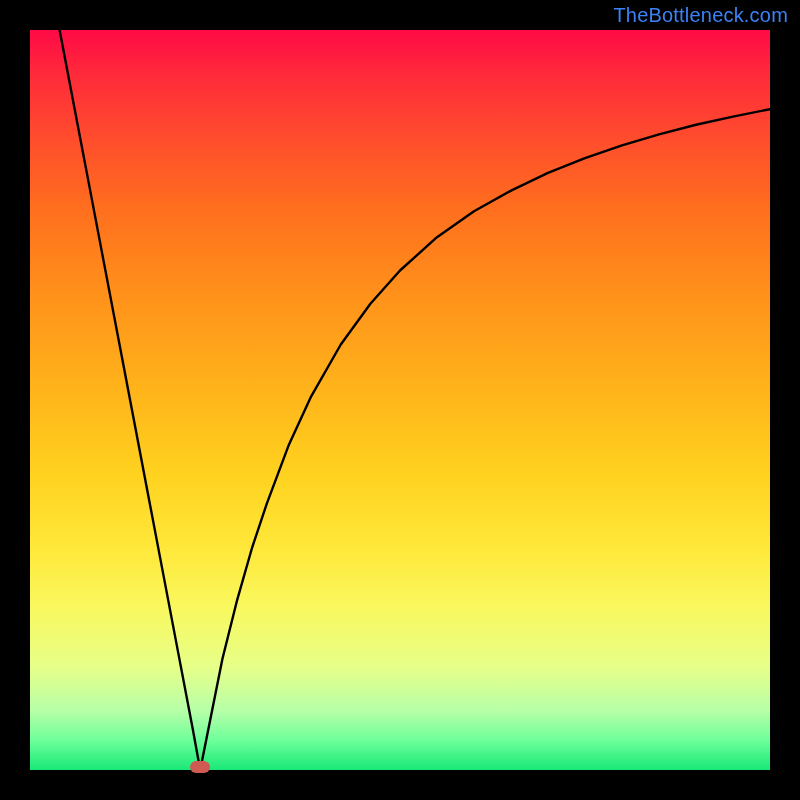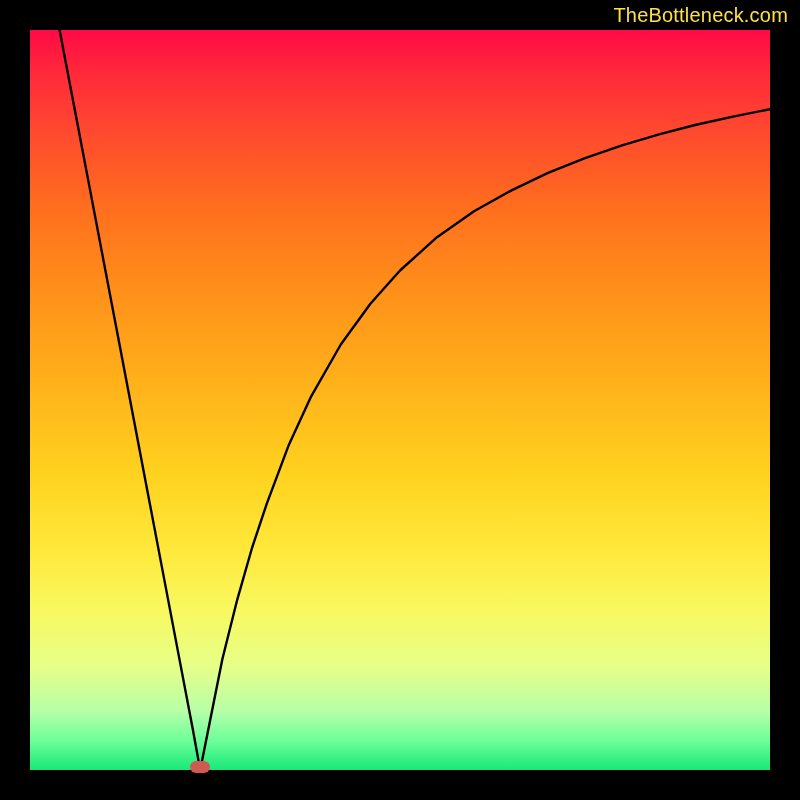--- a/index.html
+++ b/index.html
@@ -41,21 +41,21 @@
     );
   }
   .plot svg {
     position: absolute;
     inset: 0;
   }
   .watermark {
     position: absolute;
     top: 4px;
     right: 12px;
-    color: #fde047;
+    color: #3b82f6;
     font-size: 20px;
     letter-spacing: 0.2px;
     user-select: none;
   }
   .minpoint {
     position: absolute;
     width: 20px;
     height: 12px;
     background: #cf5a52;
     border-radius: 6px;

